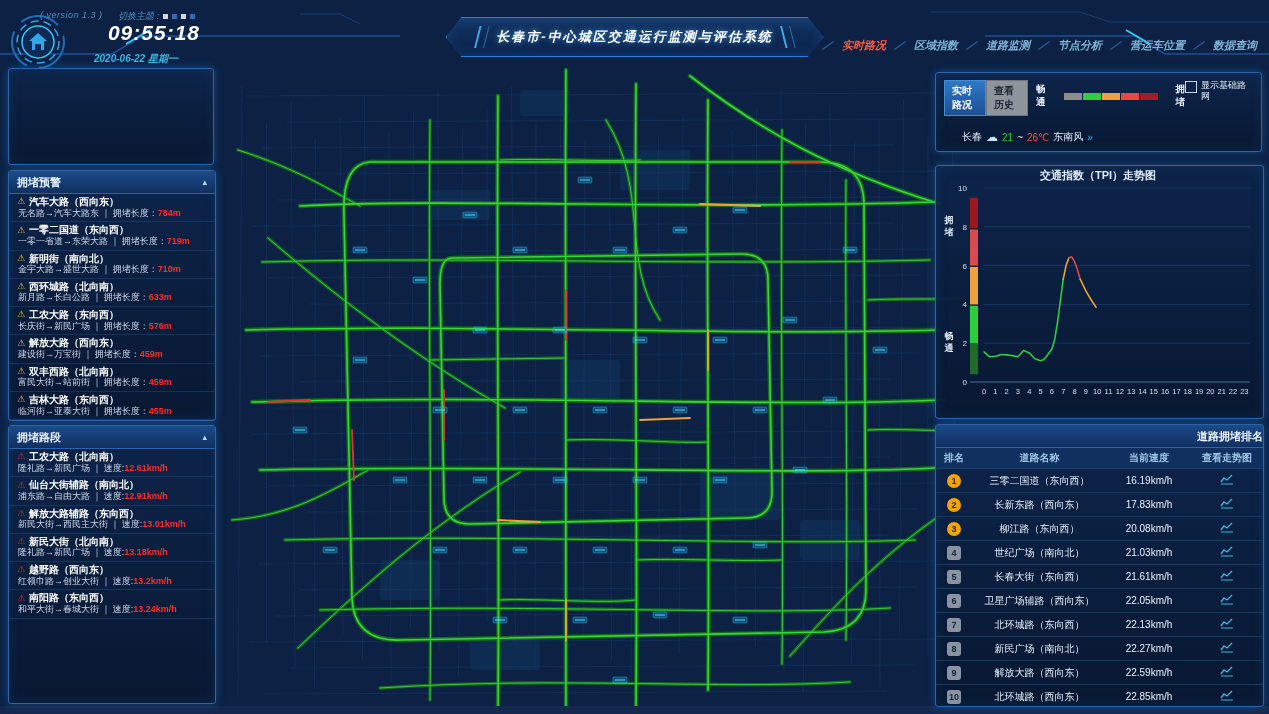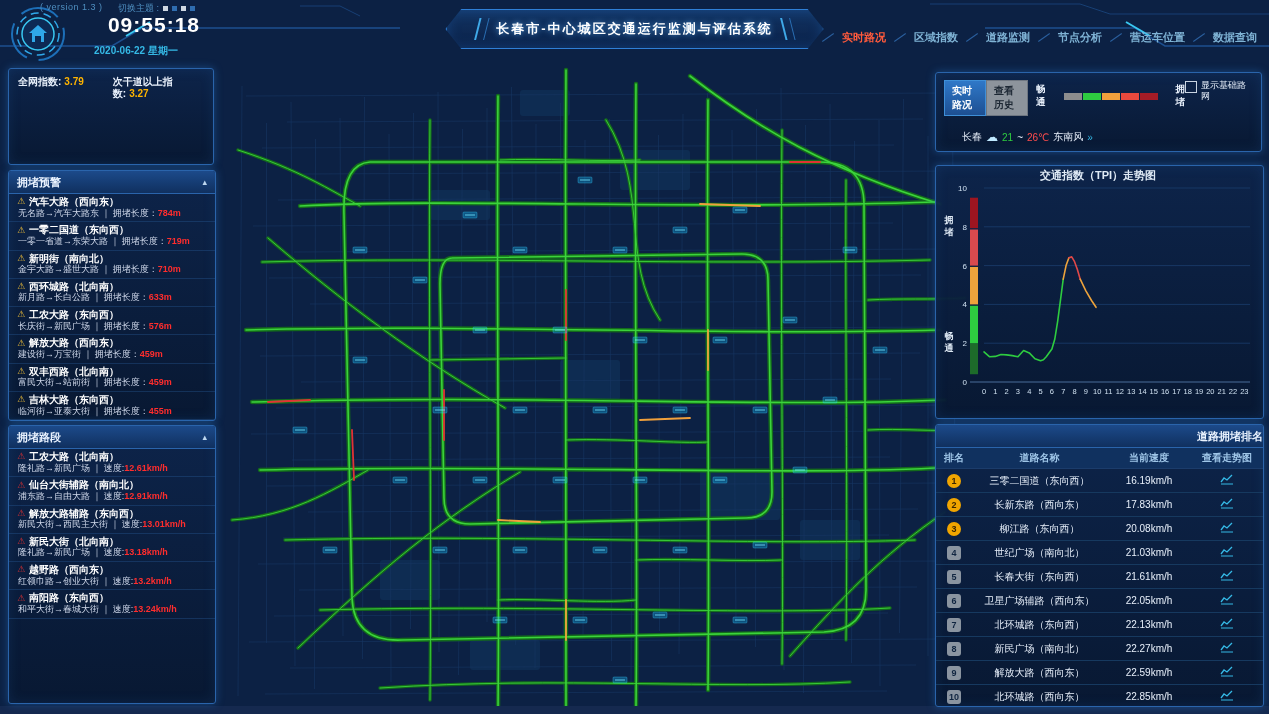--- a/index.html
+++ b/index.html
@@ -3,21 +3,21 @@
 <meta charset="utf-8">
 <style>
   html,body{margin:0;padding:0;background:#081630;}
   body{width:1269px;height:714px;overflow:hidden;position:relative;
        font-family:"Liberation Sans","DejaVu Sans",sans-serif;color:#dfeaf5;}
   #stage{position:absolute;inset:0;width:1269px;height:714px;}
   svg{display:block;}
   
   #map{position:absolute;left:0;top:0;width:1269px;height:714px;background:#0c2144;}
   
-  #header{position:absolute;left:0;top:0;width:1269px;height:62px;z-index:5;}
+  #header{position:absolute;left:0;top:8px;width:1269px;height:62px;z-index:5;font-style:italic;}
   #hdeco{position:absolute;left:0;top:0;width:1269px;height:62px;pointer-events:none;}
   .logo{position:absolute;left:10px;top:6px;width:56px;height:56px;}
   .ver{position:absolute;left:40px;top:2px;font-size:9px;color:#4f8fc0;letter-spacing:.5px;}
   .theme{position:absolute;left:118px;top:2px;font-size:9px;color:#4f8fc0;display:flex;align-items:center;gap:2px;}
   .theme .sq{width:5px;height:5px;display:inline-block;margin-left:2px;}
   .clock{position:absolute;left:76px;top:13px;width:124px;text-align:right;
          font-size:21px;font-weight:bold;color:#fff;letter-spacing:1px;}
   .date{position:absolute;left:94px;top:44px;font-size:10px;font-weight:bold;color:#35b9e6;}
   .banner{position:absolute;left:50%;top:9px;transform:translateX(-50%);
           height:38px;padding:0 30px;display:flex;align-items:center;gap:10px;
@@ -433,24 +433,20 @@
         <span class="navitem">节点分析</span>
         <span class="navdiv"></span>
         <span class="navitem">营运车位置</span>
         <span class="navdiv"></span>
         <span class="navitem">数据查询</span>
       </nav>
   </div>
 
   <div id="stats" class="panel">
     <div id="statsRows">
-        <div class="srow">
-          <div class="scell"><span>全网指数:</span><span class="v">3.79</span></div>
-          <div class="scell"><span>次干道以上指数:</span><span class="v">3.27</span></div>
-        </div>
       </div>
 
   </div>
 
   <div id="warn" class="panel">
     <div class="phead">
       <span>拥堵预警</span>
       <span class="caret">▴</span>
     </div>
     <div class="plist" id="warnList">

